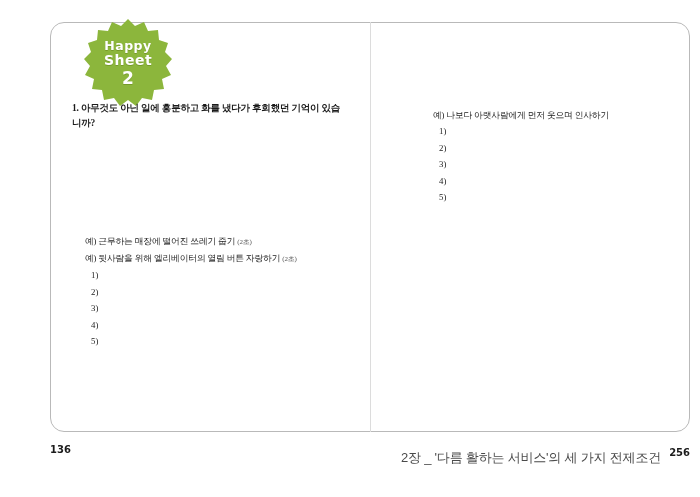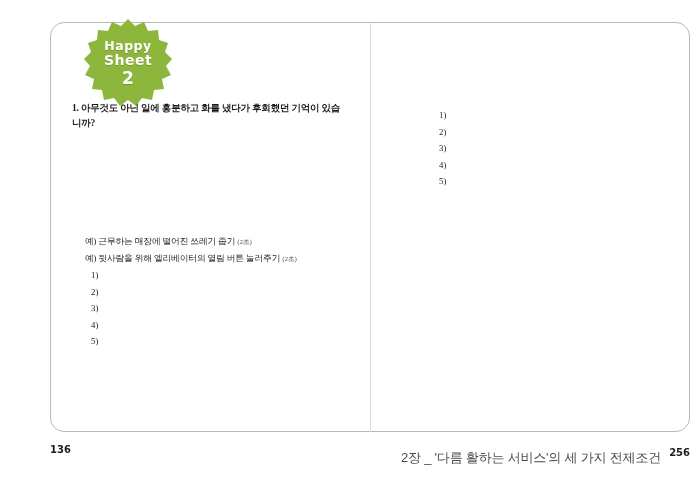--- a/index.html
+++ b/index.html
@@ -185,36 +185,39 @@
     <div class="spacer-q1"></div>
 
 
     <div class="gap-small"></div>
 
     <div class="example">
       <span>예) 근무하는 매장에 떨어진 쓰레기 줍기</span>
       <span class="pts">(2초)</span>
     </div>
     <div class="example">
-      <span>예) 뒷사람을 위해 엘리베이터의 열림 버튼 눌러주기</span>
+      <span>예) 뒷사람을 위해 엘리베이터의 열림 버튼 자랑하기</span>
       <span class="pts">(2초)</span>
     </div>
 
     <div class="blank">1)</div>
     <div class="blank">2)</div>
     <div class="blank">3)</div>
     <div class="blank">4)</div>
     <div class="blank">5)</div>
   </div>
 
   <div class="col col-right">
 
 
     <div class="gap-small"></div>
 
+    <div class="example">
+      <span>예) 나보다 아랫사람에게 먼저 웃으며 인사하기</span>
+    </div>
 
     <div class="blank">1)</div>
     <div class="blank">2)</div>
     <div class="blank">3)</div>
     <div class="blank">4)</div>
     <div class="blank">5)</div>
   </div>
 
   <div class="folio-left">136</div>
   <div class="running-head">2장 _ '다름 활하는 서비스'의 세 가지 전제조건</div>

